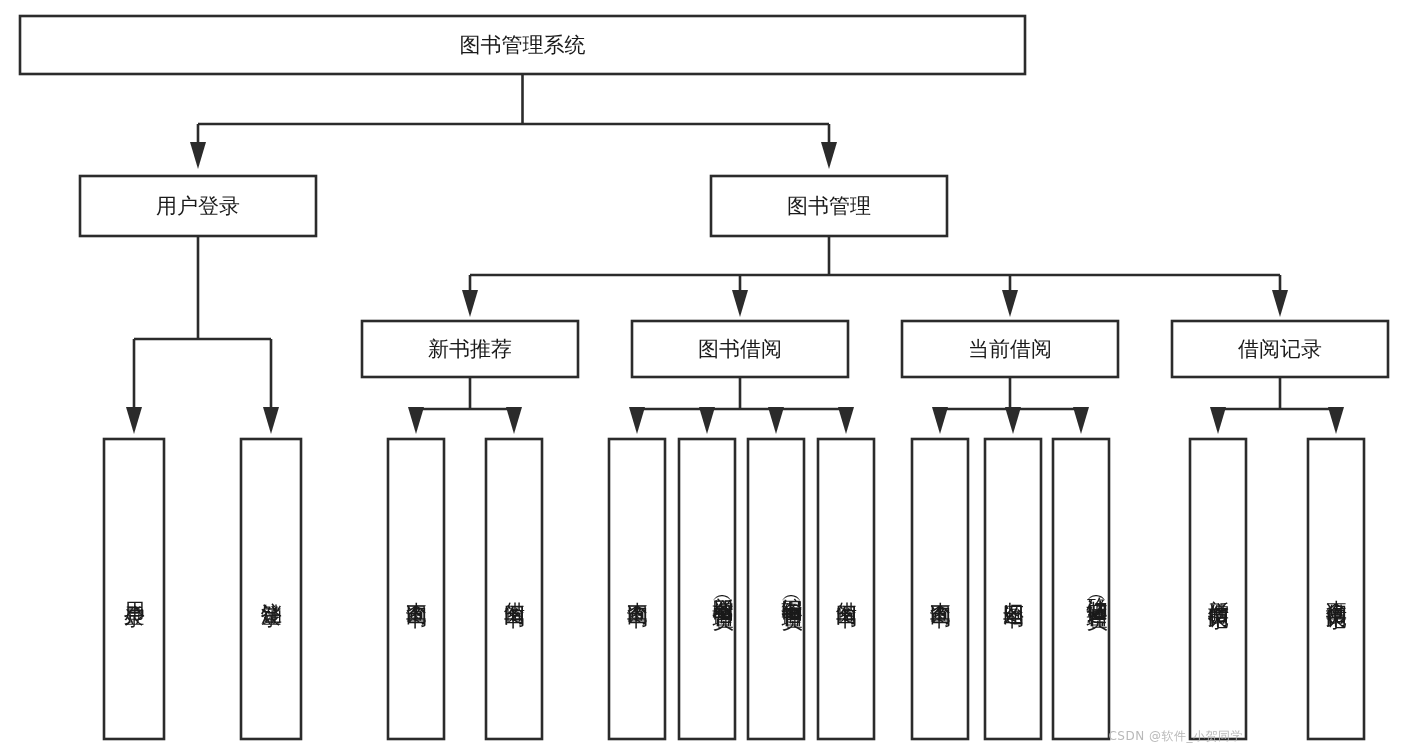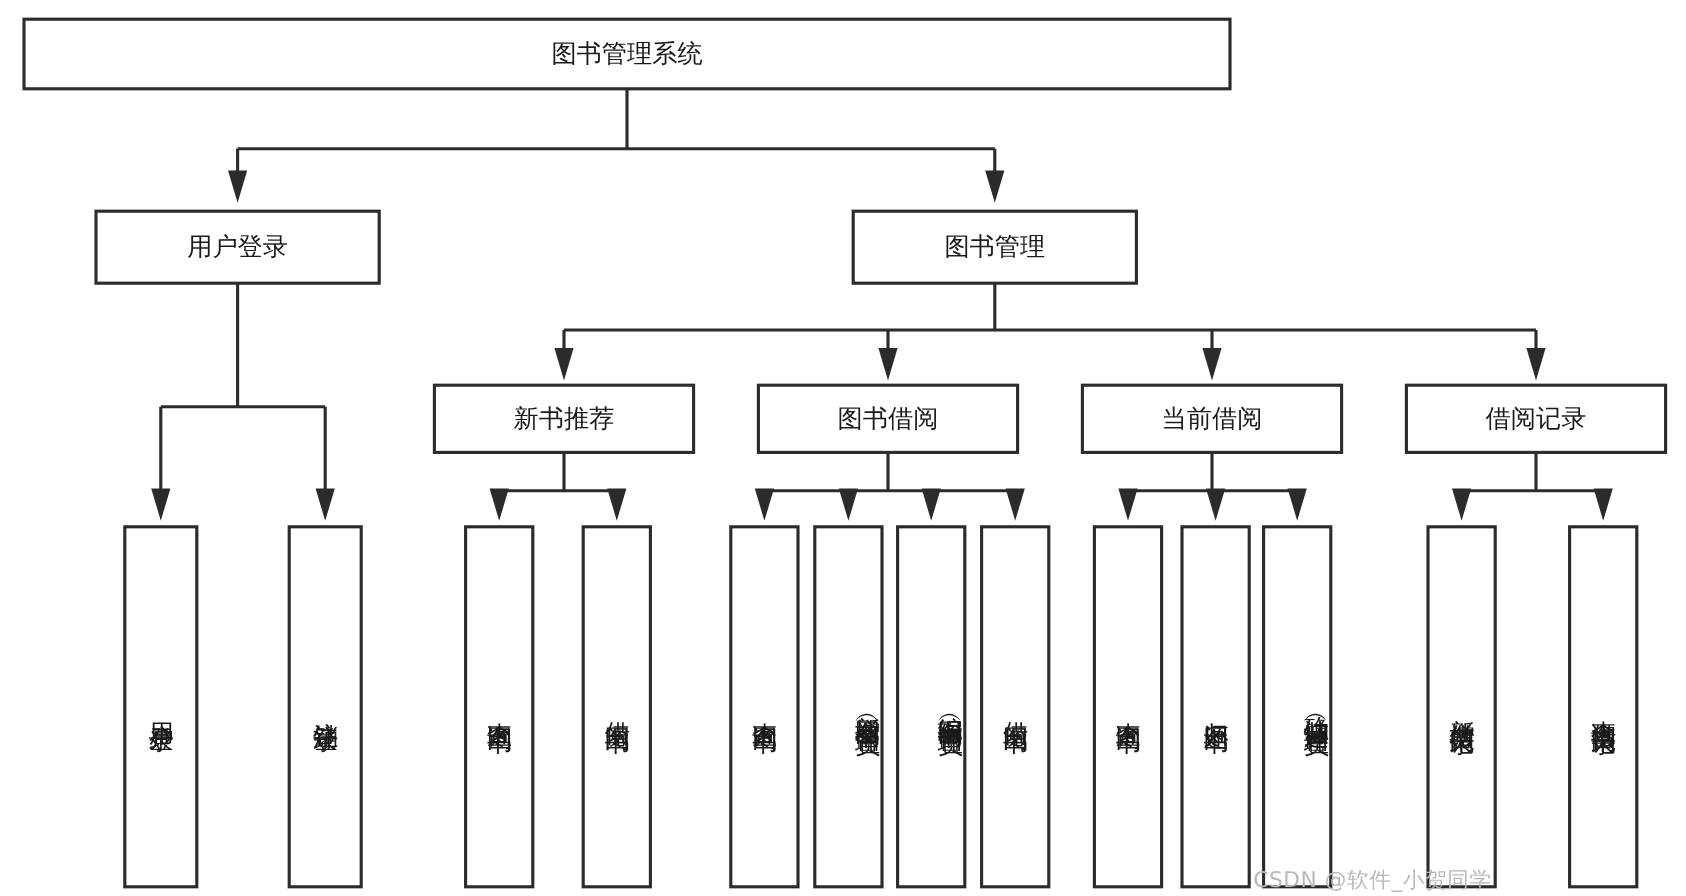--- a/index.html
+++ b/index.html
@@ -62,21 +62,21 @@
     color: #1a1a1a;
     text-align: center;
     white-space: nowrap;
     pointer-events: none;
   }
   .watermark {
     position: absolute;
     right: 6px;
     bottom: 6px;
     font-family: "DejaVu Sans", "Liberation Sans", sans-serif;
-    font-size: 18px;
+    font-size: 12px;
     color: #b9b9b9;
     letter-spacing: 0.5px;
     user-select: none;
   }
 </style>
 </head>
 <body>
 
 <div id="diagram-root">
 

